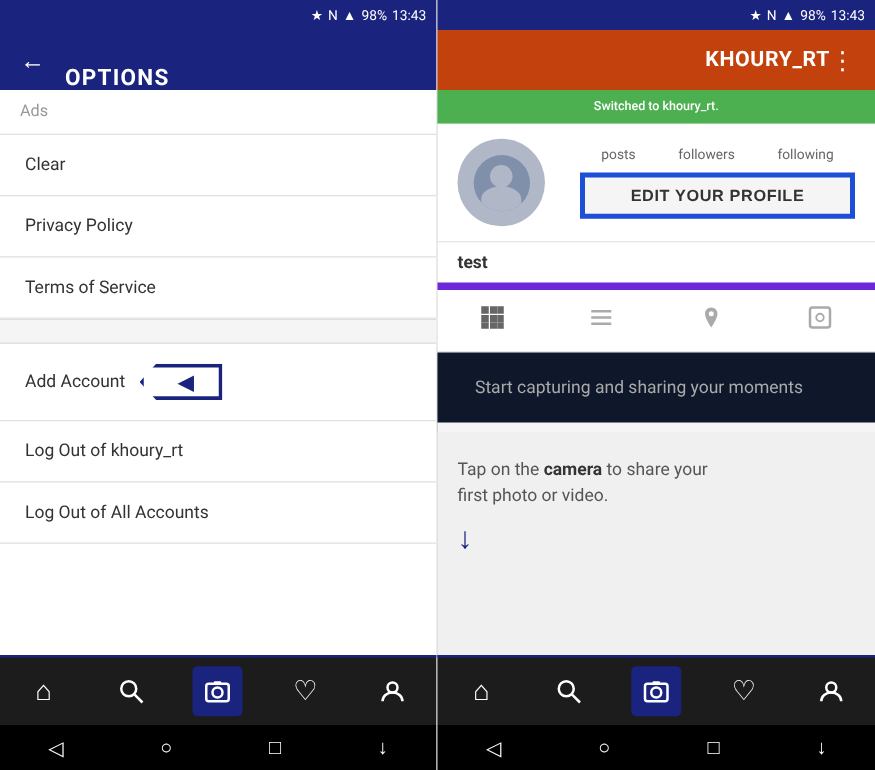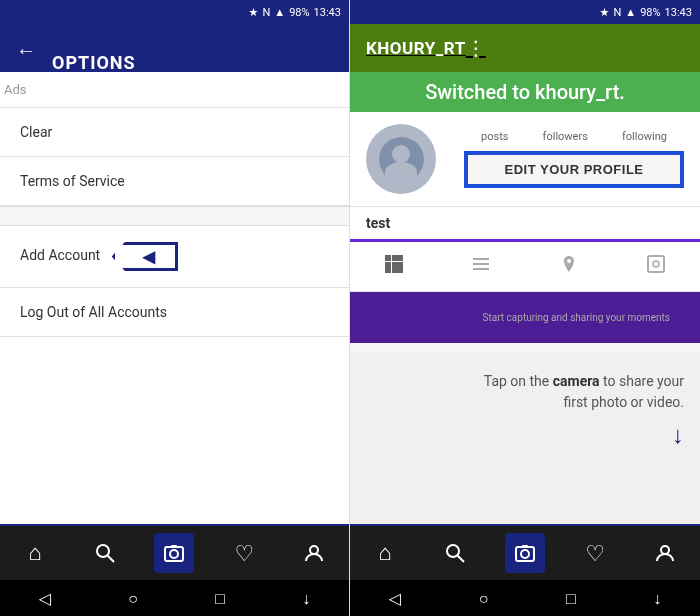--- a/index.html
+++ b/index.html
@@ -68,21 +68,21 @@
       padding: 16px 20px;
       border-bottom: 1px solid #e0e0e0;
       font-size: 14px;
       color: #333;
       cursor: pointer;
     }
 
     .menu-item.ads {
       color: #999;
       font-size: 13px;
-      padding: 10px 4px;
+      padding: 10px 16px;
     }
 
     .menu-separator {
       height: 20px;
       background: #f5f5f5;
       border-top: 1px solid #ddd;
       border-bottom: 1px solid #ddd;
     }
 
     
@@ -128,47 +128,46 @@
     
     .right-panel {
       width: 350px;
       height: 616px;
       background: #f5f5f5;
       display: flex;
       flex-direction: column;
     }
 
     .right-header {
-      background: #4d7c0f;
+      background: #c2410c;
       height: 48px;
       display: flex;
       align-items: center;
       padding: 0 16px;
-      justify-content: flex-start;
-      text-decoration: underline;
+      justify-content: flex-end;
     }
 
     .profile-username {
       color: #fff;
       font-size: 17px;
       font-weight: bold;
       letter-spacing: 0.5px;
     }
 
     .header-dots {
       color: #fff;
       font-size: 20px;
       cursor: pointer;
     }
 
     .switched-banner {
       background: #4caf50;
       padding: 8px 16px;
       text-align: center;
-      font-size: 20px;
+      font-size: 10px;
       color: #fff;
       font-weight: 500;
     }
 
     .profile-section {
       background: #fff;
       padding: 12px 16px;
       display: flex;
       align-items: center;
       gap: 28px;
@@ -258,21 +257,21 @@
       cursor: pointer;
       letter-spacing: 0.5px;
     }
 
     .username-display {
       background: #fff;
       padding: 8px 16px;
       font-size: 14px;
       font-weight: bold;
       color: #333;
-      border-bottom: 3px solid #6d28d9;
+      border-bottom: 6px solid #6d28d9;
     }
 
     .content-tabs {
       background: #fff;
       display: flex;
       justify-content: space-around;
       border-bottom: 1px solid #e0e0e0;
       padding: 8px 0;
     }
 
@@ -281,31 +280,31 @@
       font-size: 20px;
       cursor: pointer;
       padding: 4px 16px;
     }
 
     .tab-icon.active {
       color: #333;
     }
 
     .empty-message {
-      text-align: right;
+      text-align: left;
       color: #aaa;
-      font-size: 10px;
+      font-size: 14px;
       padding: 20px 30px;
-      background: #4c1d95;
+      background: #0f172a;
     }
 
     .promo-section {
       background: #f0f0f0;
       padding: 20px 16px;
-      text-align: right;
+      text-align: left;
       margin-top: 8px;
       flex: 1;
     }
 
     .promo-text {
       font-size: 14px;
       color: #555;
       line-height: 1.5;
     }
 
@@ -334,26 +333,28 @@
   </div>
 
   <div class="left-header">
     <span class="back-arrow">←</span>
     <span class="left-title">OPTIONS</span>
   </div>
 
   <div class="left-content">
     <div class="menu-item ads">Ads</div>
     <div class="menu-item">Clear</div>
+    <div class="menu-item">Privacy Policy</div>
     <div class="menu-item">Terms of Service</div>
     <div class="menu-separator"></div>
     <div class="menu-item">
       Add Account
       <span style="display:inline-block; margin-left:8px; border:3px solid #1a237e; color:#1a237e; font-weight:bold; font-size:16px; padding:2px 20px 2px 28px; clip-path:polygon(20% 0%,100% 0%,100% 100%,20% 100%,0% 50%); vertical-align:middle;">◀</span>
     </div>
+    <div class="menu-item">Log Out of khoury_rt</div>
     <div class="menu-item">Log Out of All Accounts</div>
   </div>
 
   <div class="bottom-nav">
     <div class="nav-icon">⌂</div>
     <div class="nav-icon">
       <svg width="22" height="22" viewBox="0 0 22 22" fill="none">
           <circle cx="9" cy="9" r="6" stroke="white" stroke-width="2"></circle>
           <line x1="13.5" y1="13.5" x2="20" y2="20" stroke="white" stroke-width="2"></line>
         </svg>

